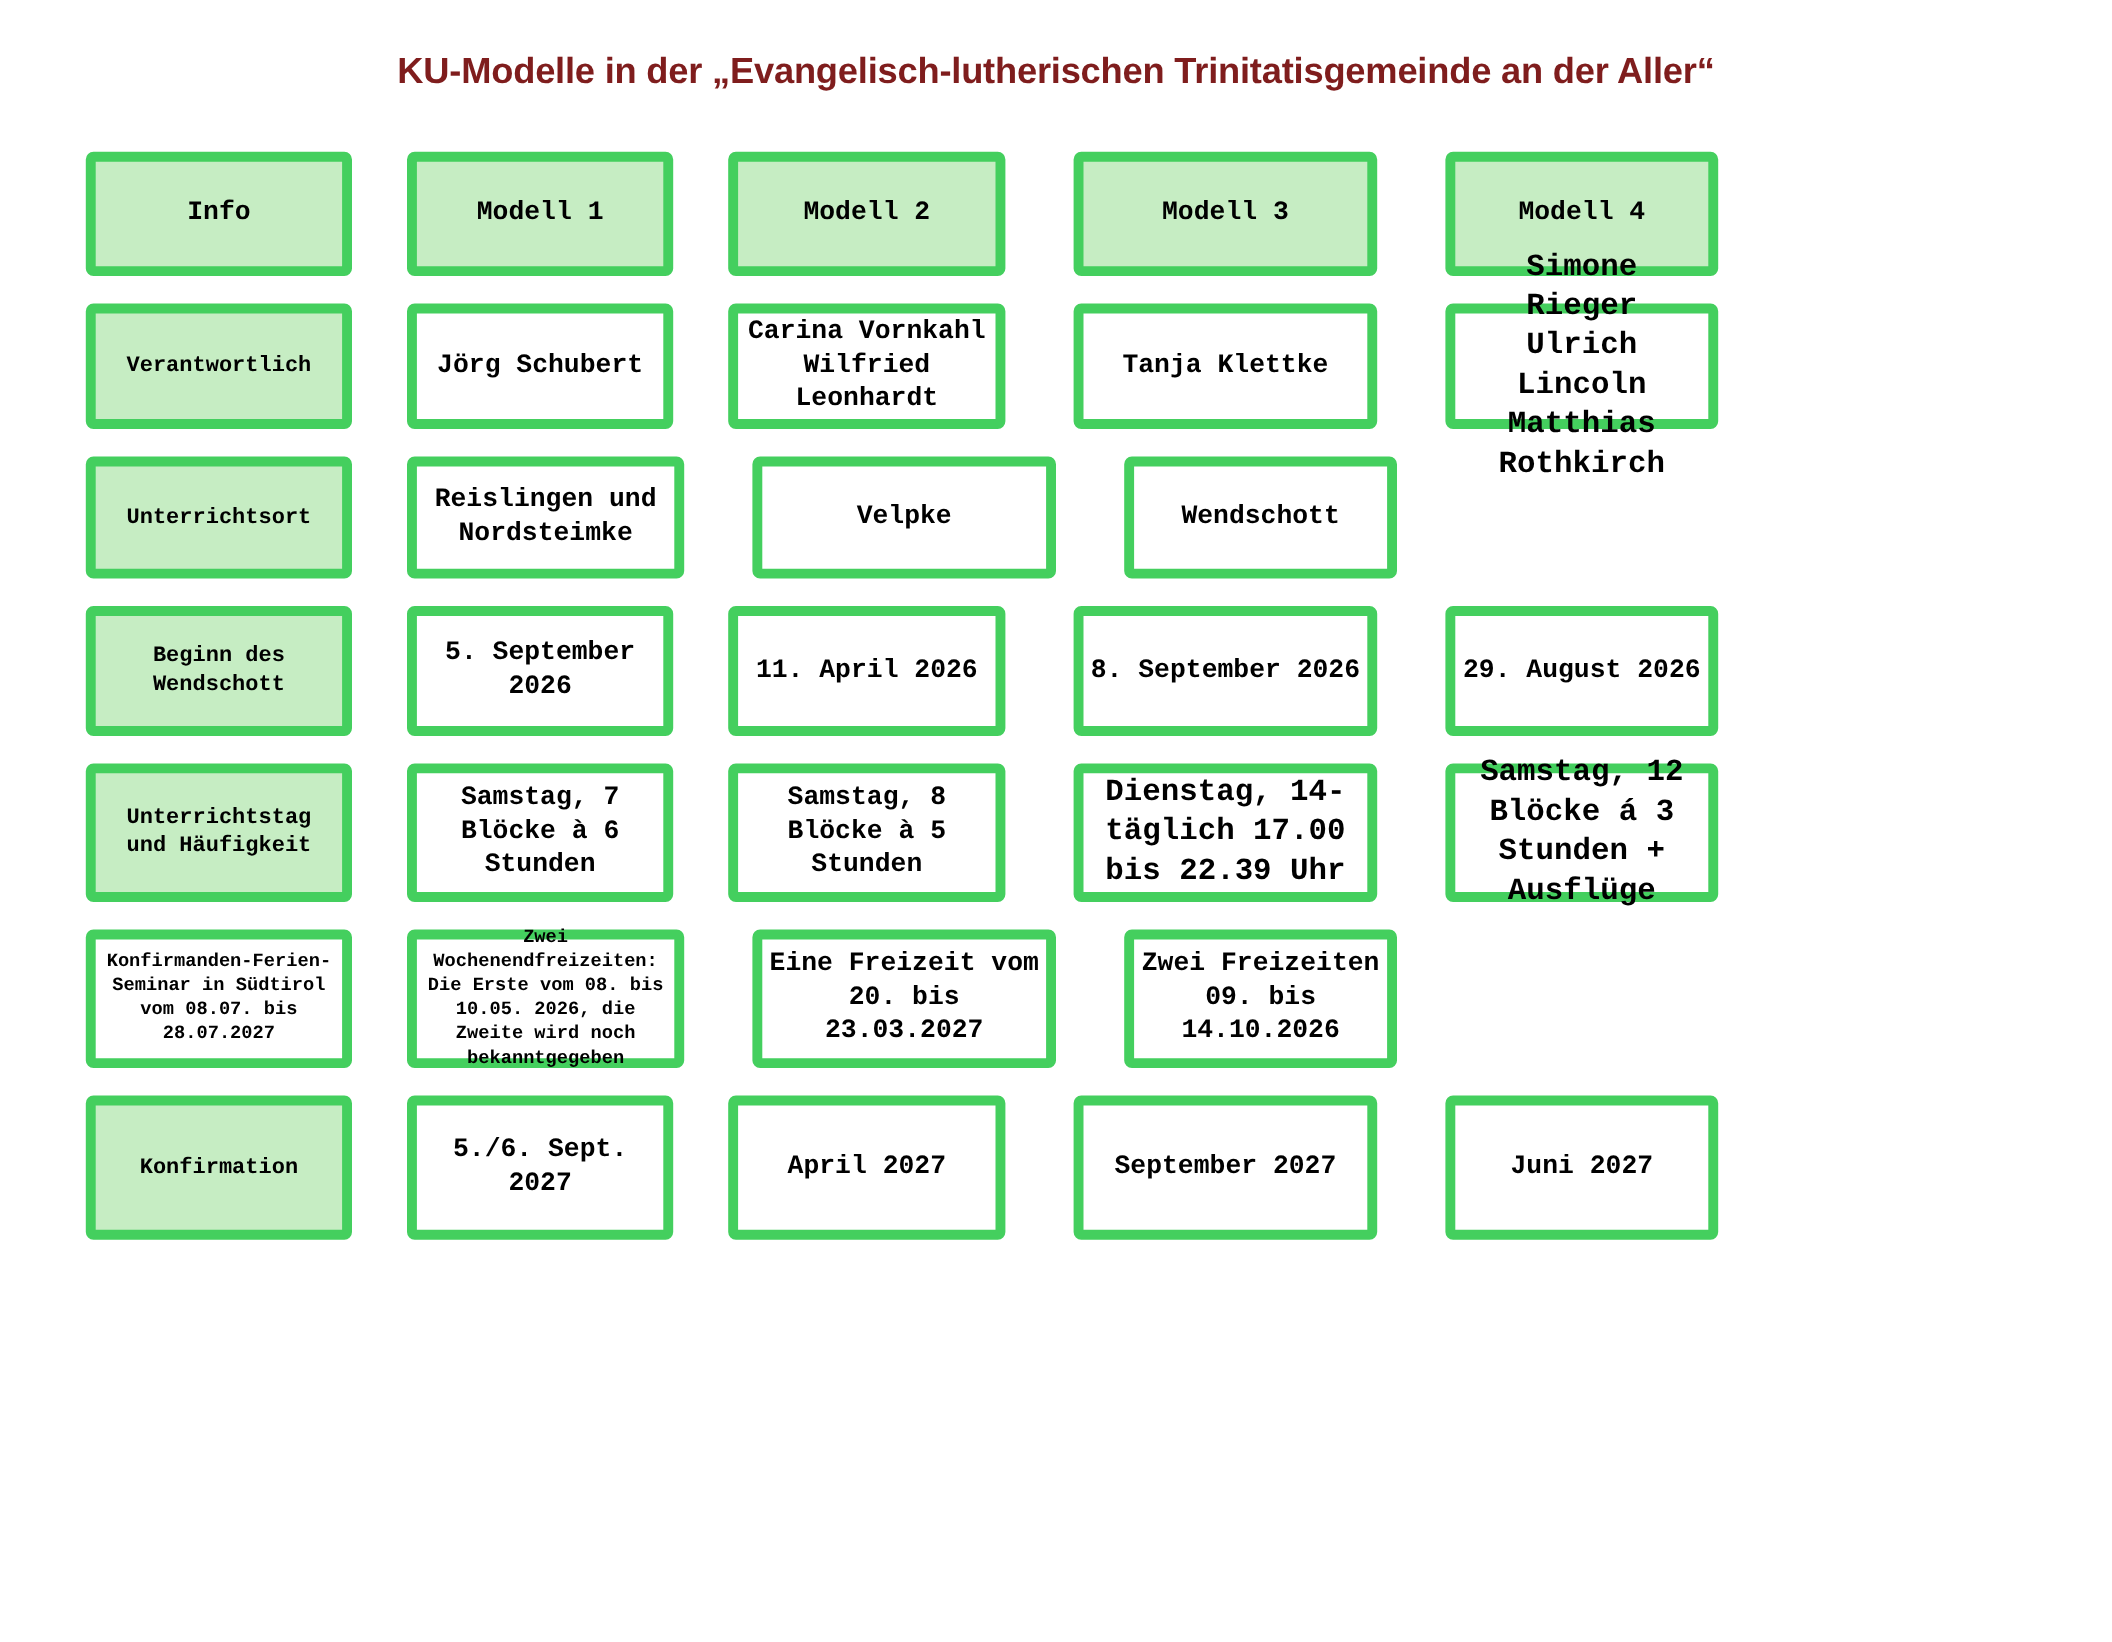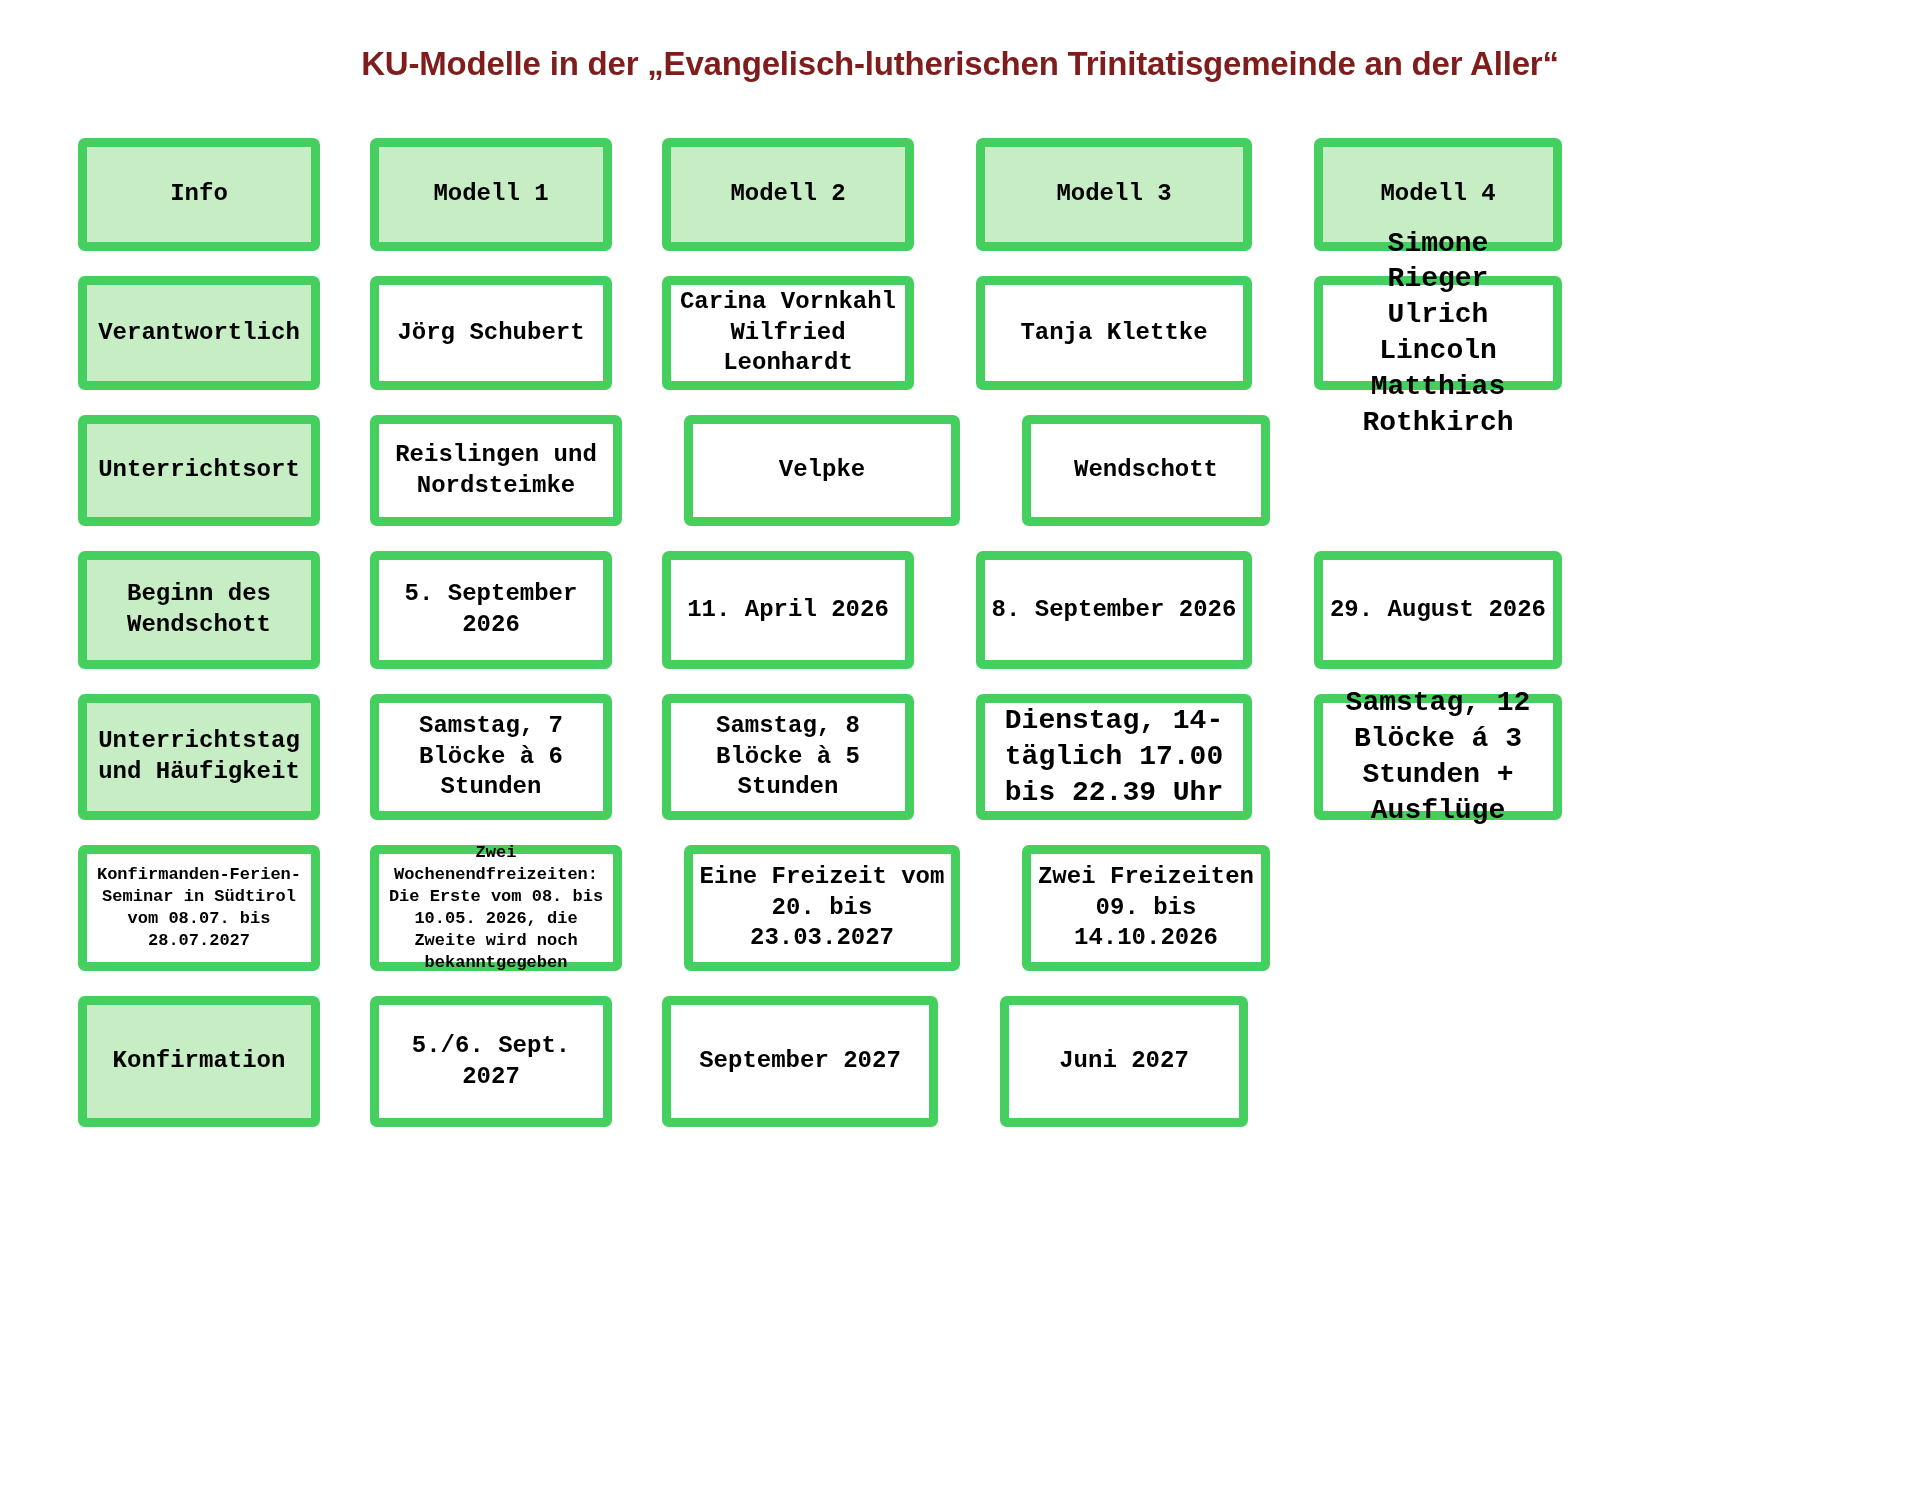--- a/index.html
+++ b/index.html
@@ -92,21 +92,21 @@
   .h-head   .box { height: 113px; }
   .h-resp   .box { height: 114px; }
   .h-place  .box { height: 111px; }
   .h-begin  .box { height: 118px; }
   .h-day    .box { height: 126px; }
   .h-free   .box { height: 126px; }
   .h-conf   .box { height: 131px; }
 
   
   .fs-head   { font-size: 24px; }
-  .fs-label  { font-size: 24px; }
+  .fs-label  { font-size: 20px; }
   .fs-value  { font-size: 24px; }
   .fs-value-s{ font-size: 28px; }
   .fs-small  { font-size: 17px; line-height: 1.3; }
 </style>
 </head>
 <body>
 
 <div class="page">
 
   <div class="page-title">KU-Modelle in der „Evangelisch-lutherischen Trinitatisgemeinde an der Aller“</div>
@@ -227,20 +227,23 @@
 
     <div class="row-spacer-1"></div>
 
     <div class="row h-conf">
       <div class="cell-wrap col-0">
         <div class="box label-box fs-label">Konfirmation</div>
       </div>
       <div class="cell-wrap col-1">
         <div class="box fs-value">5./6. Sept. 2027</div>
       </div>
+      <div class="cell-wrap col-2">
+        <div class="box fs-value">April 2027</div>
+      </div>
       <div class="cell-wrap col-3">
         <div class="box fs-value">September 2027</div>
       </div>
       <div class="cell-wrap col-4">
         <div class="box fs-value">Juni 2027</div>
       </div>
     </div>
 
   </div>
 </div>

